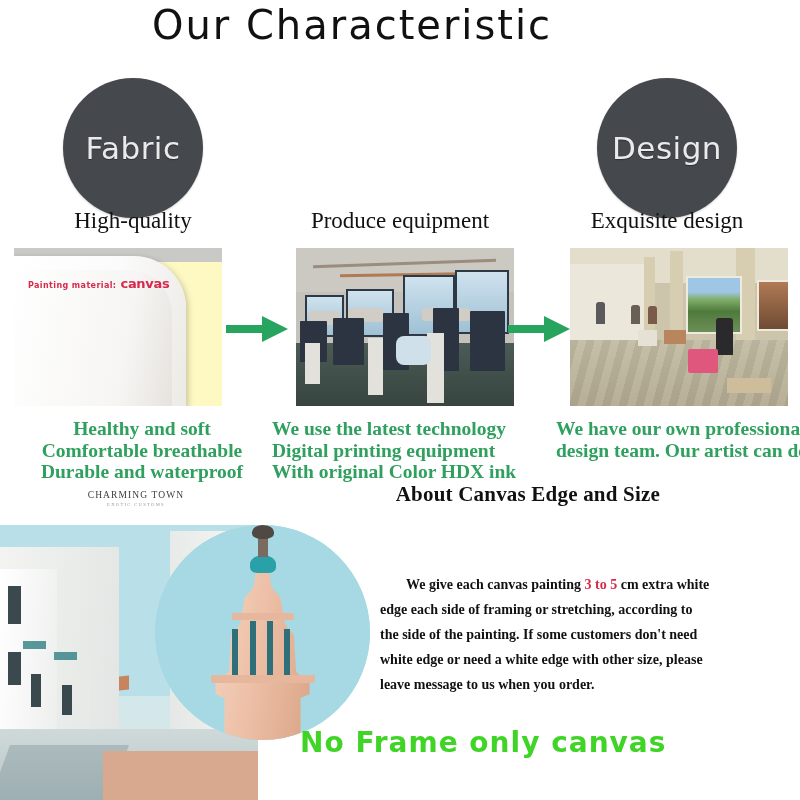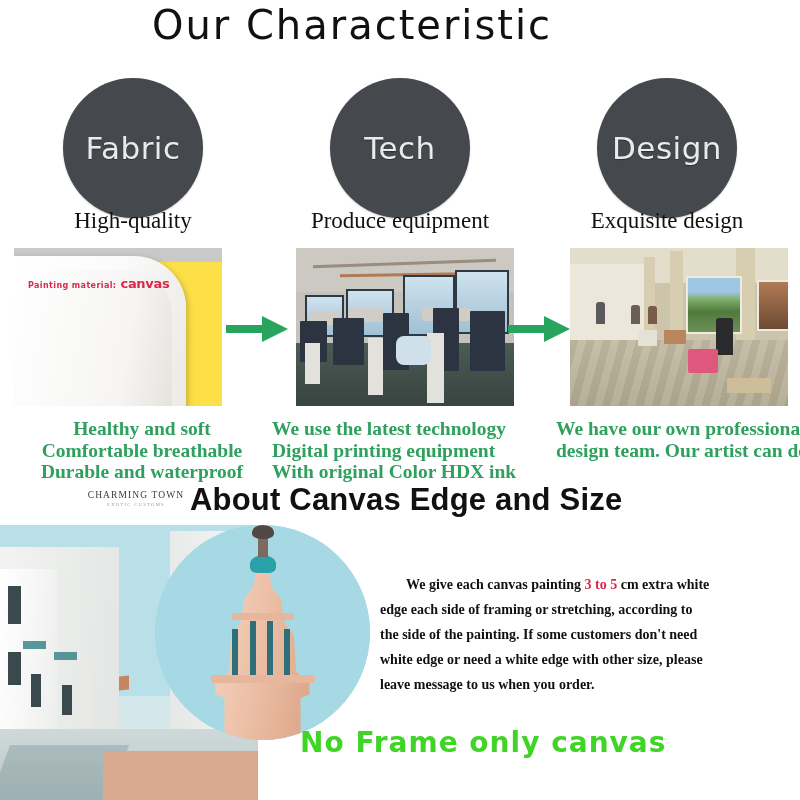--- a/index.html
+++ b/index.html
@@ -47,21 +47,21 @@
   .caption.c3{left:534px;}
 
   
   .photos{position:absolute;top:248px;left:0;width:800px;height:160px;}
   .photo{position:absolute;top:0;height:158px;overflow:hidden;background:#ddd;}
   .photo.p1{left:14px;width:208px;}
   .photo.p2{left:296px;width:218px;}
   .photo.p3{left:570px;width:218px;}
 
   
-  .canvas-shot{position:absolute;inset:0;background:#fde047;}
+  .canvas-shot{position:absolute;inset:0;background:#fef9c3;}
   .canvas-shot .tabletop{
     position:absolute;left:0;top:0;right:0;height:14px;background:#c9c9c7;
   }
   .canvas-shot .sheet{
     position:absolute;left:-4px;top:8px;width:176px;height:152px;
     background:linear-gradient(100deg,#ffffff 0%,#fbfbfb 55%,#eceae6 100%);
     border-radius:0 52px 0 0;
     box-shadow:2px 2px 6px rgba(0,0,0,.22);
   }
   .canvas-shot .sheet2{
@@ -126,22 +126,22 @@
   .gblock.g3{left:556px;width:244px;text-align:center;}
   .gblock div{white-space:nowrap;}
 
   
   .sec2head{position:absolute;top:486px;left:0;width:800px;height:40px;z-index:6;}
   .logo{position:absolute;left:80px;top:4px;width:112px;text-align:center;}
   .logo .lt{font-family:"Liberation Serif", serif;font-size:9.5px;letter-spacing:1.1px;
     color:#3c3c3c;font-weight:400;}
   .logo .ls{font-family:"Liberation Serif", serif;font-size:4.6px;letter-spacing:1.3px;
     color:#9a9a9a;margin-top:2px;}
-  .sec2title{position:absolute;left:190px;top:-4px;width:470px;text-align:left;
-    font-family:Liberation Sans, sans-serif;font-weight:700;font-size:31px;color:#111;
+  .sec2title{position:absolute;left:190px;top:-4px;width:470px;text-align:right;
+    font-family:Liberation Serif, serif;font-weight:700;font-size:21px;color:#111;
     letter-spacing:.2px;}
 
   
   .botphoto{position:absolute;left:0;top:525px;width:258px;height:275px;overflow:hidden;}
   .street{position:absolute;inset:0;background:linear-gradient(180deg,#bfe3ea 0%,#c9e6ec 40%,#dfe9e6 100%);}
   .street .sky{position:absolute;left:0;top:0;width:100%;height:62%;background:#b9e0e8;}
   .street .bldgL{position:absolute;left:0;top:8%;width:46%;height:84%;
     background:linear-gradient(95deg,#f3f4f2,#e2e5e3);}
   .street .bldgL2{position:absolute;left:0;top:16%;width:22%;height:76%;
     background:linear-gradient(95deg,#ffffff,#eceeec);}
@@ -203,25 +203,20 @@
 <body>
 
 <div class="page">
 
   <div class="main-title">Our  Characteristic</div>
 
   <div class="circles">
     <div class="col c1">
       <div class="circle">
         <span>Fabric</span>
-      </div>
-    </div>
-    <div class="col c2">
-      <div class="circle">
-        <span>Tech</span>
       </div>
     </div>
     <div class="col c3">
       <div class="circle">
         <span>Design</span>
       </div>
     </div>
   </div>
 
   <div class="captions">

